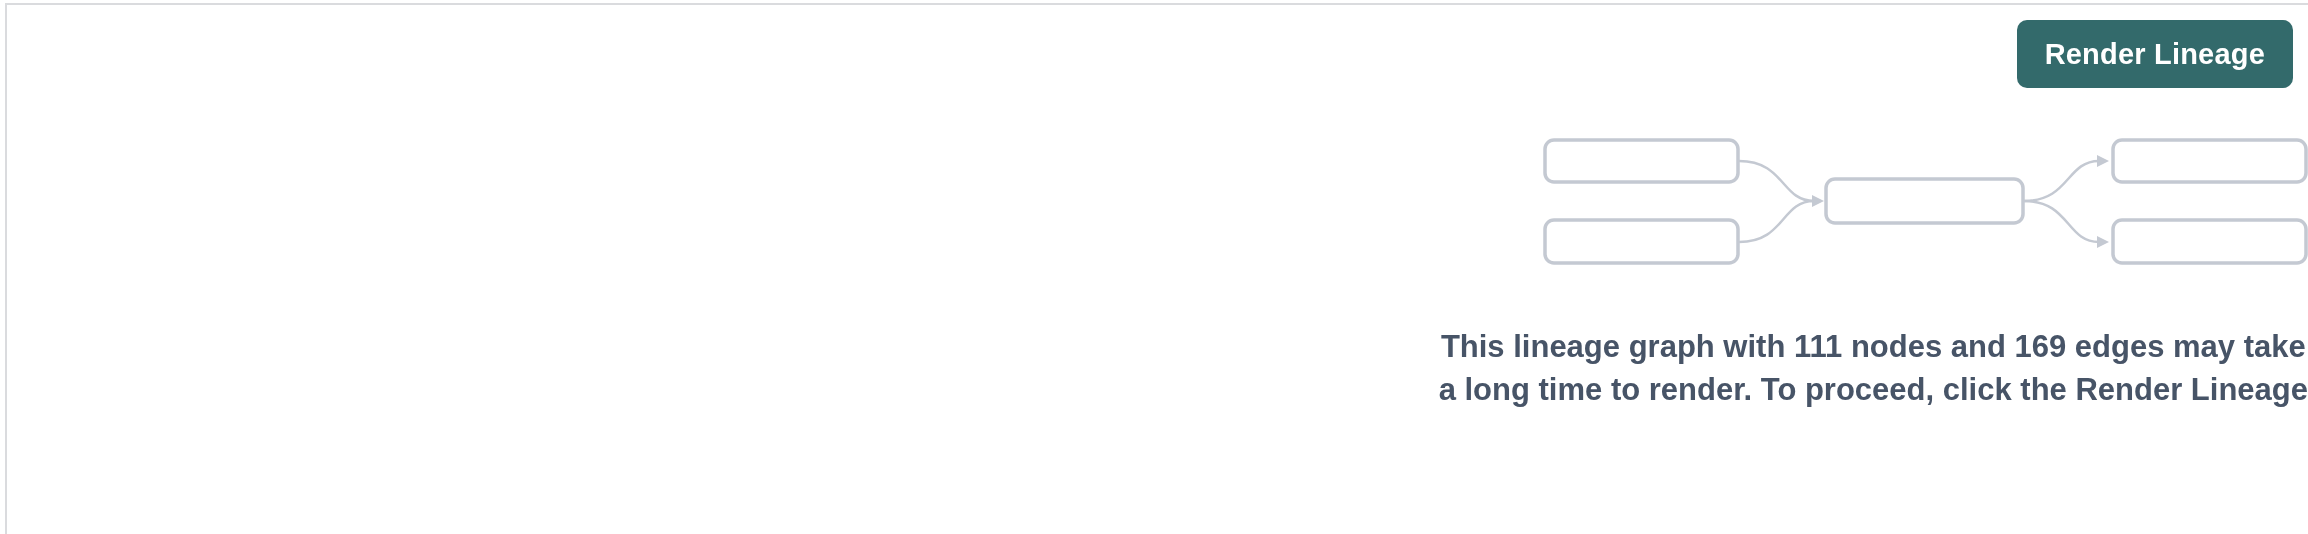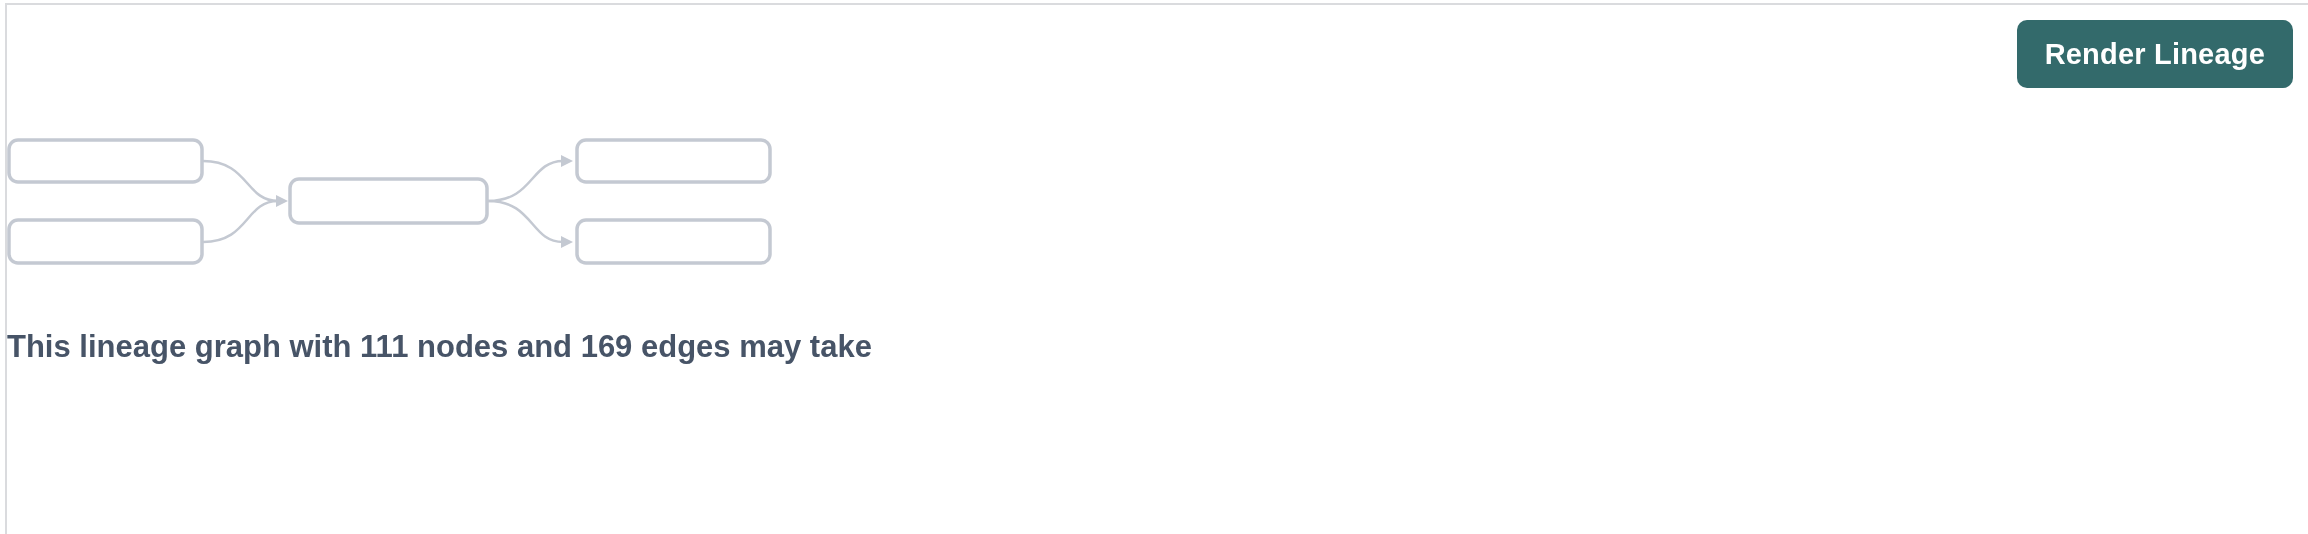--- a/index.html
+++ b/index.html
@@ -15,20 +15,21 @@
   }
   .pane {
     position: relative;
     box-sizing: border-box;
     margin: 3px 0 0 5px;
     width: 2303px;
     height: 531px;
     background: #ffffff;
     border-top: 2px solid #DADBDE;
     border-left: 2px solid #DADBDE;
+    padding-left: 40px;
   }
   .render-btn {
     position: absolute;
     top: 15px;
     right: 15px;
     height: 68px;
     padding: 0 28px;
     background: #336A6B;
     color: #ffffff;
     font-family: "Liberation Sans", sans-serif;
@@ -36,21 +37,21 @@
     font-weight: 700;
     letter-spacing: 0.2px;
     border: none;
     border-radius: 10px;
     cursor: pointer;
     white-space: nowrap;
   }
   .empty-state {
     display: flex;
     flex-direction: column;
-    align-items: flex-start;
+    align-items: flex-end;
     padding-top: 133px;
   }
   .diagram {
     width: 765px;
     height: 127px;
     display: block;
   }
   .node {
     fill: #ffffff;
     stroke: #C4C9D2;
@@ -93,16 +94,17 @@
 
       <rect class="node" x="2" y="2" width="193" height="42" rx="9"></rect>
       <rect class="node" x="2" y="82" width="193" height="43" rx="9"></rect>
       <rect class="node" x="283" y="41" width="197" height="44" rx="9"></rect>
       <rect class="node" x="570" y="2" width="193" height="42" rx="9"></rect>
       <rect class="node" x="570" y="82" width="193" height="43" rx="9"></rect>
     </svg>
 
     <div class="message">
       <div>This lineage graph with 111 nodes and 169 edges may take</div>
+      <div>a long time to render. To proceed, click the Render Lineage</div>
     </div>
 
   </div>
 </div>
 
 </body></html>

